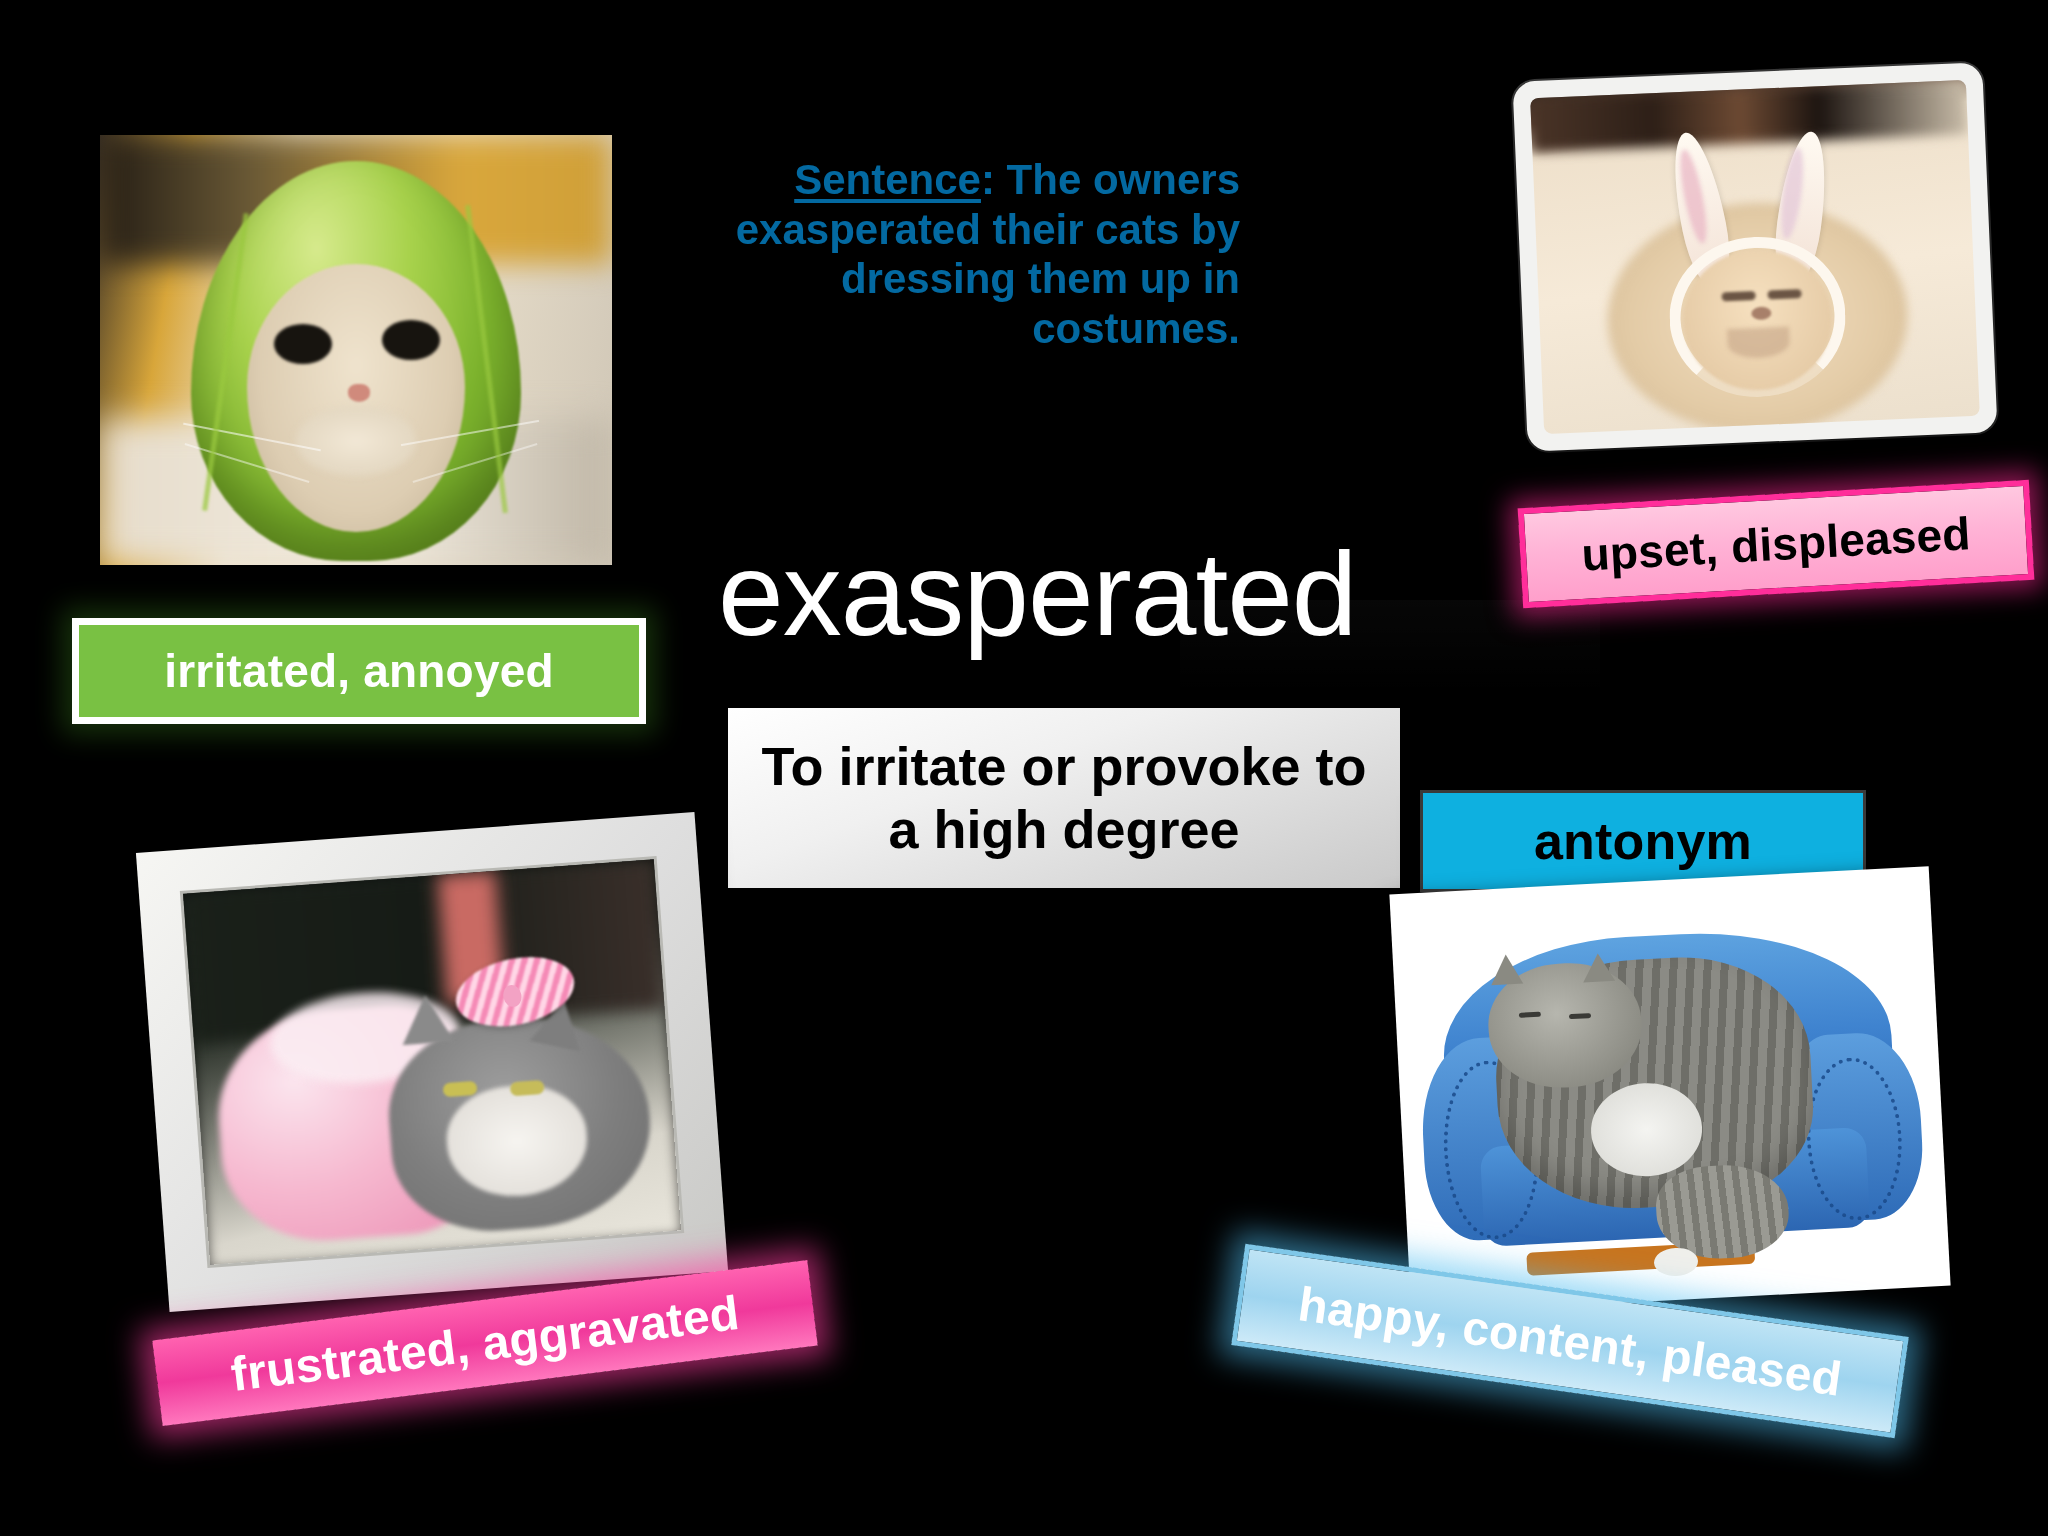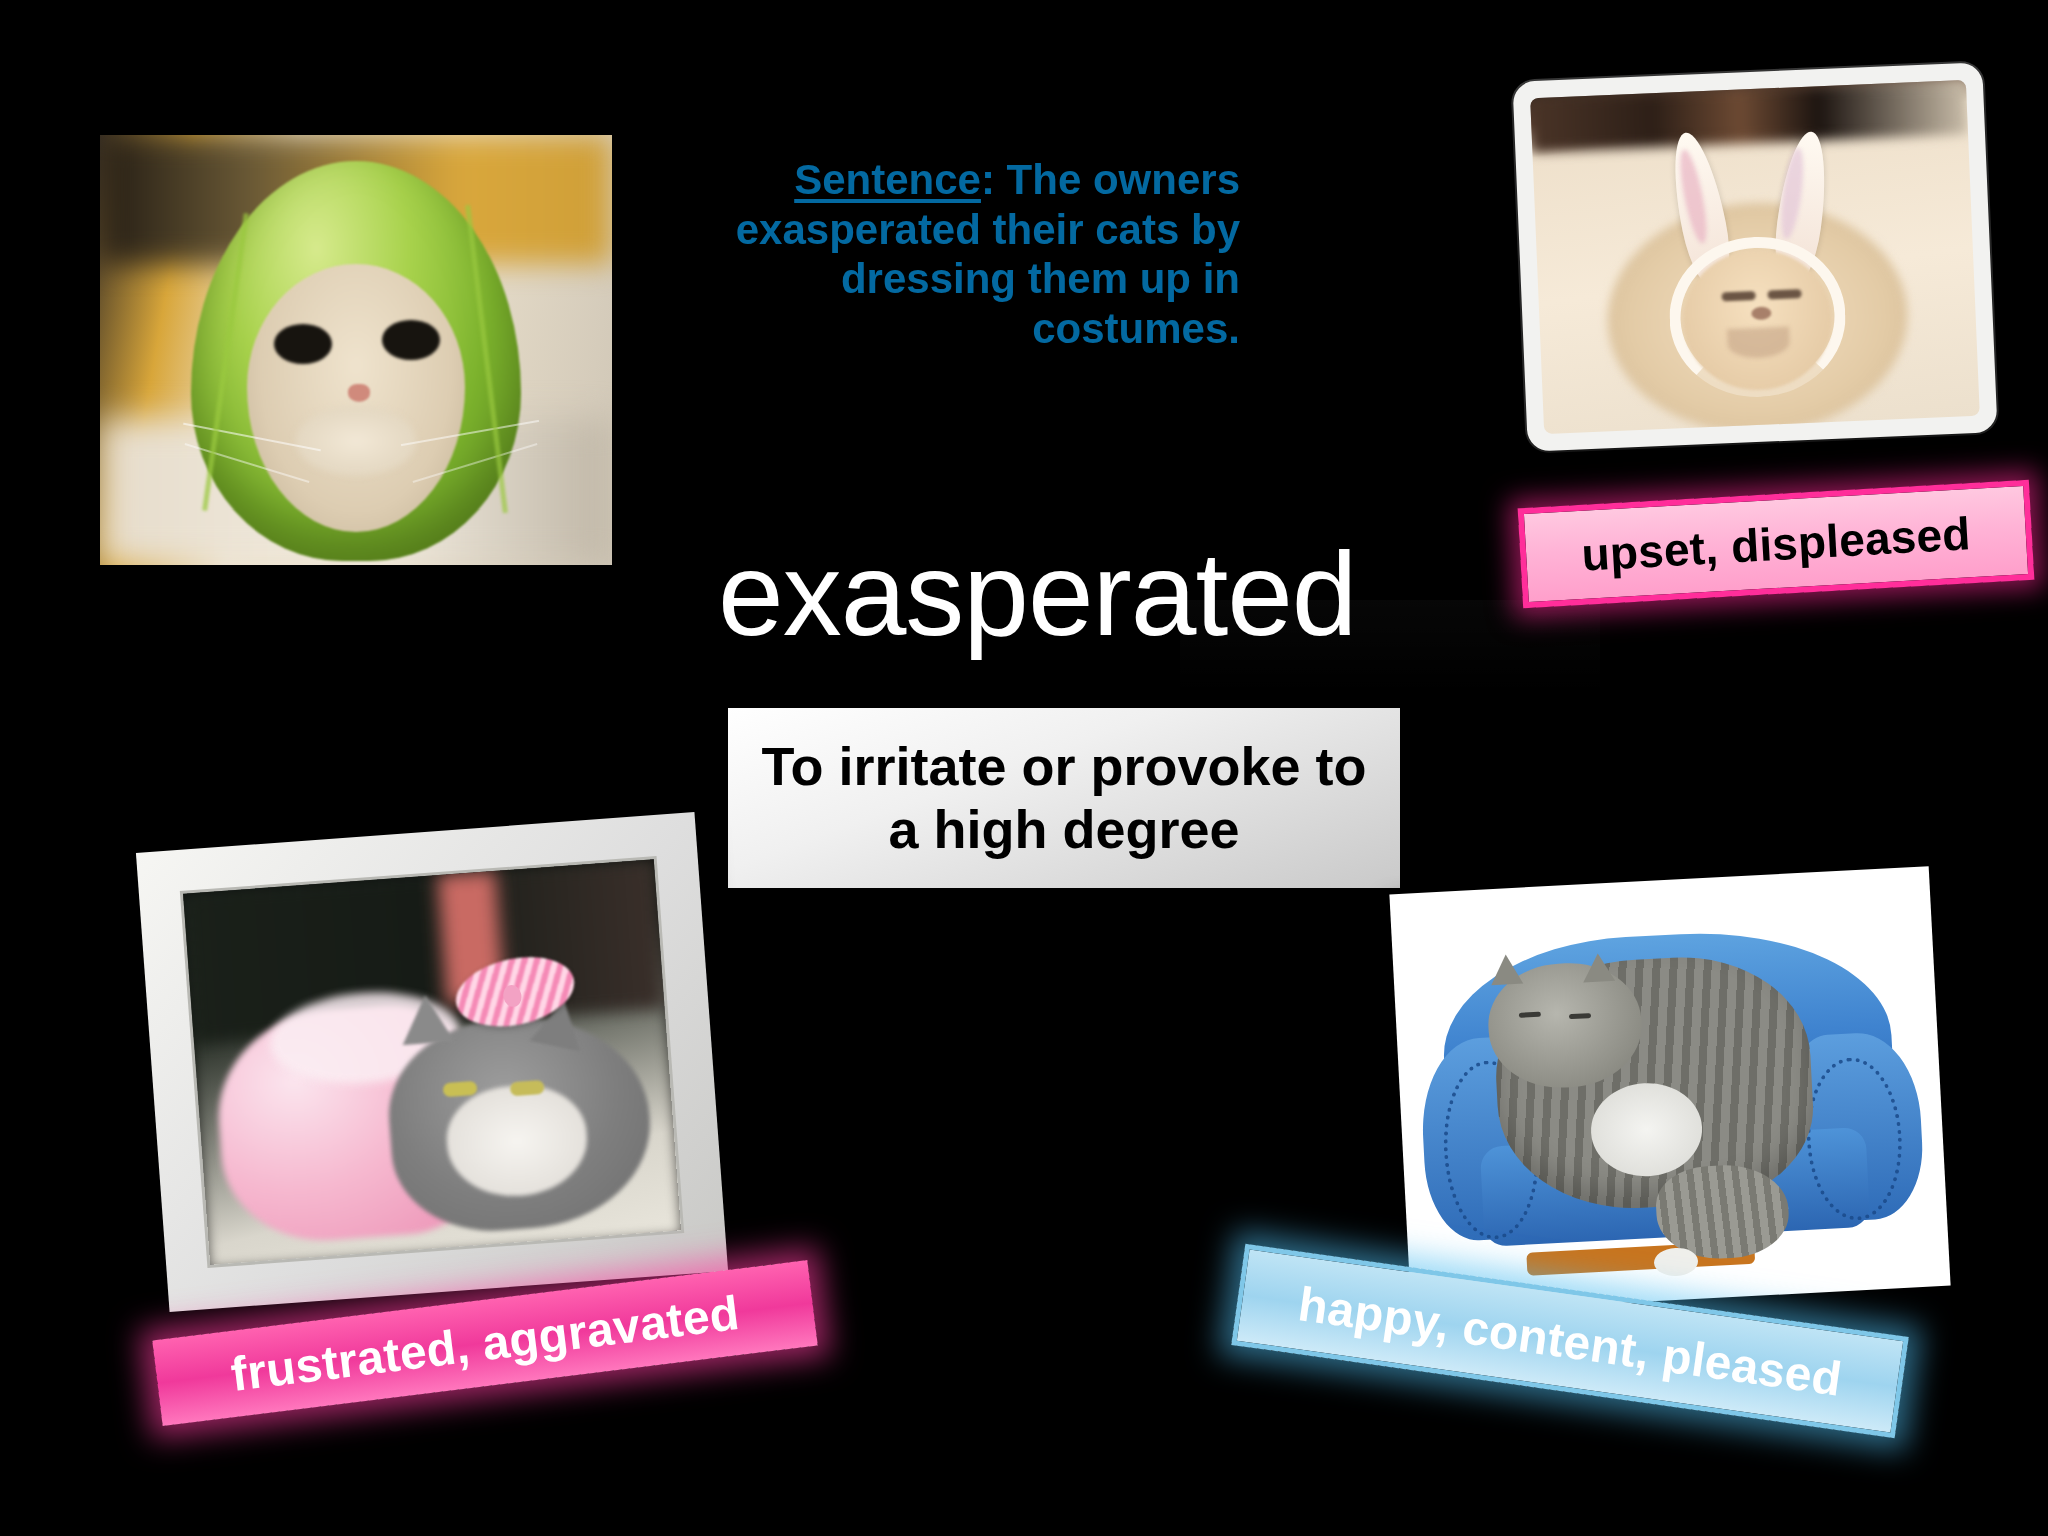--- a/index.html
+++ b/index.html
@@ -94,20 +94,23 @@
       <div style="position:absolute;left:16%;top:70%;width:140px;height:2px;background:#fff;opacity:.55;transform:rotate(11deg);filter:blur(.6px);"></div>
       <div style="position:absolute;left:16%;top:76%;width:130px;height:2px;background:#fff;opacity:.45;transform:rotate(17deg);filter:blur(.6px);"></div>
       <div style="position:absolute;right:14%;top:69%;width:140px;height:2px;background:#fff;opacity:.5;transform:rotate(-10deg);filter:blur(.6px);"></div>
       <div style="position:absolute;right:14%;top:76%;width:130px;height:2px;background:#fff;opacity:.4;transform:rotate(-17deg);filter:blur(.6px);"></div>
 
       <div style="position:absolute;left:24%;top:18%;width:5px;height:300px;background:#9ac93f;opacity:.75;transform:rotate(8deg);filter:blur(1.5px);"></div>
       <div style="position:absolute;right:24%;top:16%;width:5px;height:310px;background:#9ac93f;opacity:.7;transform:rotate(-7deg);filter:blur(1.5px);"></div>
     </div>
   </div>
 
+  <div class="label lbl-green" style="left:72px;top:618px;width:560px;height:92px;">
+    <span>irritated, annoyed</span>
+  </div>
 
   <div class="sentence" style="left:720px;top:155px;">
     <span class="u">Sentence</span><span>: </span><span>The owners </span><span class="b">exasperated</span><span> their cats by dressing them up in costumes.</span>
   </div>
 
   <div class="headword" style="left:718px;top:535px;">exasperated</div>
 
   <div class="defbox" style="left:728px;top:708px;width:672px;height:180px;">To irritate or provoke to a high degree</div>
 
   <div class="reflection" style="left:1180px;top:600px;width:420px;height:130px;opacity:.35;"></div>
@@ -176,20 +179,23 @@
                   background:repeating-linear-gradient(118deg,#ffd7e6 0 6px,#f58ab6 6px 12px);
                   transform:rotate(-8deg);box-shadow:0 2px 6px rgba(0,0,0,.25);filter:blur(1px);"></div>
       <div style="position:absolute;left:66%;top:31%;width:18px;height:22px;border-radius:50%;background:#f3a2c4;transform:rotate(-8deg);"></div>
     </div>
   </div>
 
   <div class="label lbl-pinkhot" style="left:155px;top:1300px;width:660px;height:86px;transform:rotate(-7deg);">
     <span>frustrated, aggravated</span>
   </div>
 
+  <div class="label lbl-cyanflat" style="left:1420px;top:790px;width:440px;height:96px;">
+    <span>antonym</span>
+  </div>
 
   <div class="photo whitecard" style="left:1400px;top:880px;width:540px;height:420px;transform:rotate(-3deg);">
     <div class="scene" style="background:#ffffff;">
 
       <div style="position:absolute;left:6%;top:10%;width:88%;height:48%;
                   border-radius:42% 46% 18% 18%/60% 60% 20% 20%;
                   background:linear-gradient(180deg,#5ea3e0 0%,#3f83cf 55%,#2f6cb8 100%);"></div>
 
       <div style="position:absolute;left:1%;top:34%;width:25%;height:52%;border-radius:48% 30% 24% 40%;
                   background:linear-gradient(180deg,#5c9ede,#2f6cb8);"></div>

